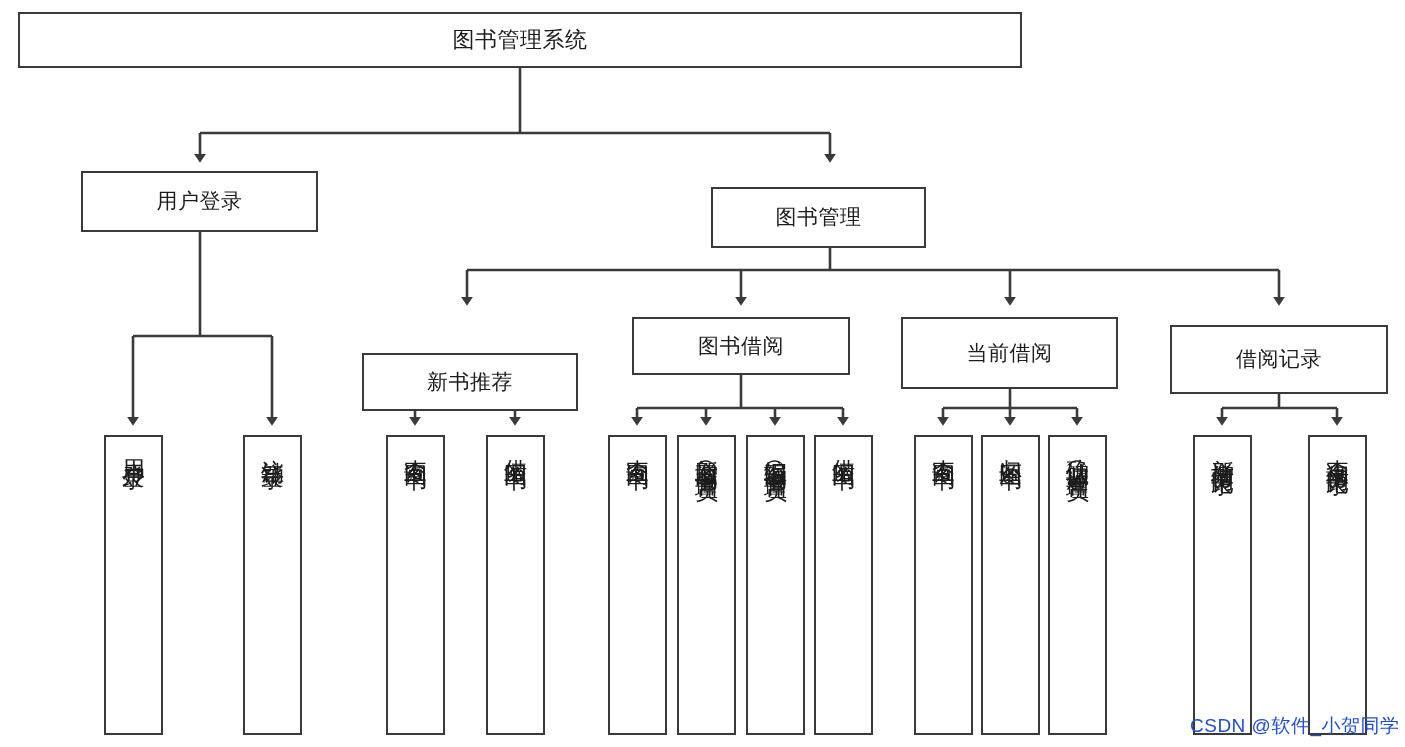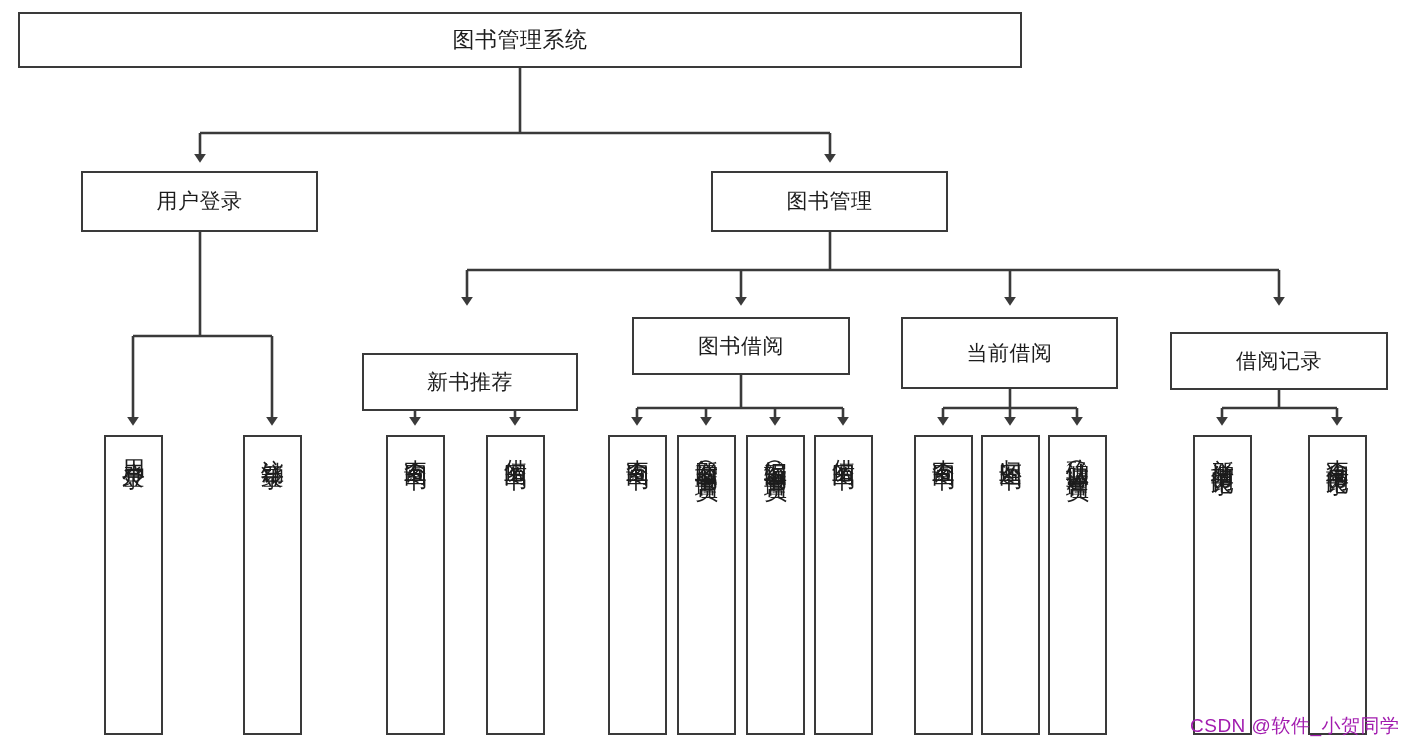--- a/index.html
+++ b/index.html
@@ -56,21 +56,21 @@
   }
   .node.vertical .node-label {
     writing-mode: vertical-rl;
     text-orientation: upright;
     font-size: 23px;
     letter-spacing: 3px;
     line-height: 1;
   }
   .watermark {
     position: absolute;
-    color: #a21caf;
+    color: #1d4ed8;
     font-size: 19px;
     letter-spacing: 0.5px;
     white-space: nowrap;
     user-select: none;
   }
 </style>
 </head>
 <body>
 
 <div id="canvas">
@@ -125,34 +125,34 @@
     </g>
   </svg>
 
   <div class="node root horizontal" style="left:18px; top:12px; width:1004px; height:56px;">
     <span class="node-label">图书管理系统</span>
   </div>
 
   <div class="node horizontal" style="left:81px; top:171px; width:237px; height:61px;">
     <span class="node-label">用户登录</span>
   </div>
-  <div class="node horizontal" style="left:711px; top:171px; width:237px; height:61px;">
+  <div class="node horizontal" style="left:711px; top:187px; width:215px; height:61px;">
     <span class="node-label">图书管理</span>
   </div>
 
   <div class="node horizontal" style="left:362px; top:317px; width:216px; height:58px;margin-top:36px;">
     <span class="node-label">新书推荐</span>
   </div>
   <div class="node horizontal" style="left:632px; top:317px; width:218px; height:58px;">
     <span class="node-label">图书借阅</span>
   </div>
   <div class="node horizontal" style="left:901px; top:317px; width:217px; height:72px;">
     <span class="node-label">当前借阅</span>
   </div>
-  <div class="node horizontal" style="left:1170px; top:332px; width:218px; height:58px;">
+  <div class="node horizontal" style="left:1170px; top:325px; width:218px; height:69px;">
     <span class="node-label">借阅记录</span>
   </div>
 
   <div class="node vertical" style="left:104px; top:435px; width:59px; height:300px;">
     <span class="node-label">用户登录</span>
   </div>
   <div class="node vertical" style="left:243px; top:435px; width:59px; height:300px;">
     <span class="node-label">注销登录</span>
   </div>
 

